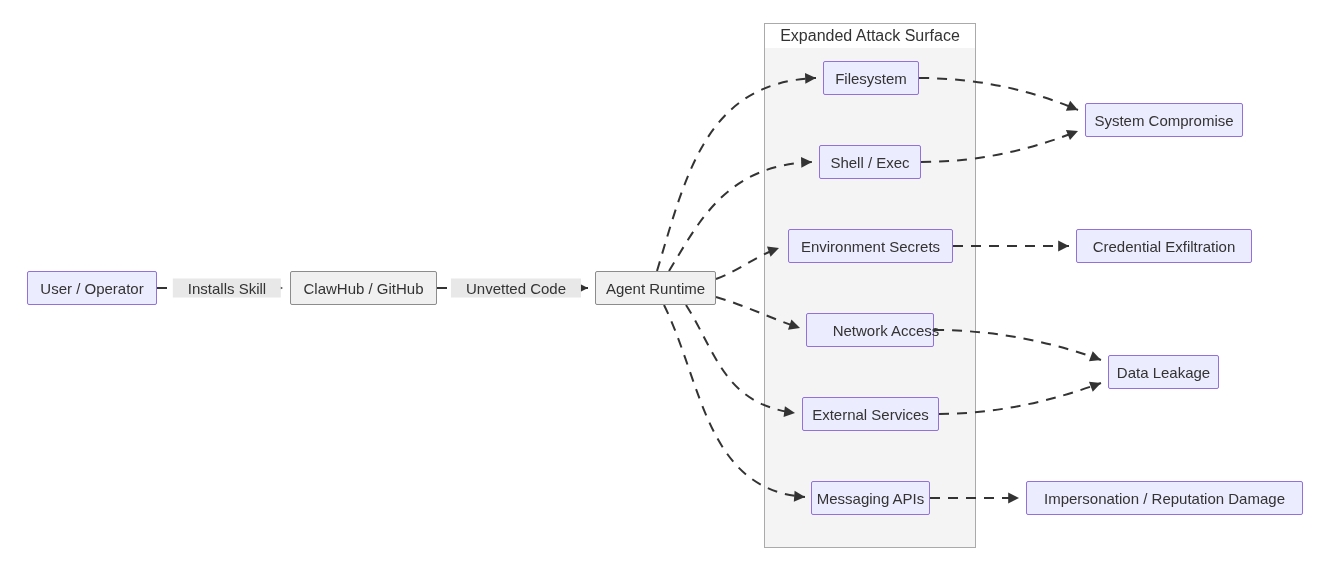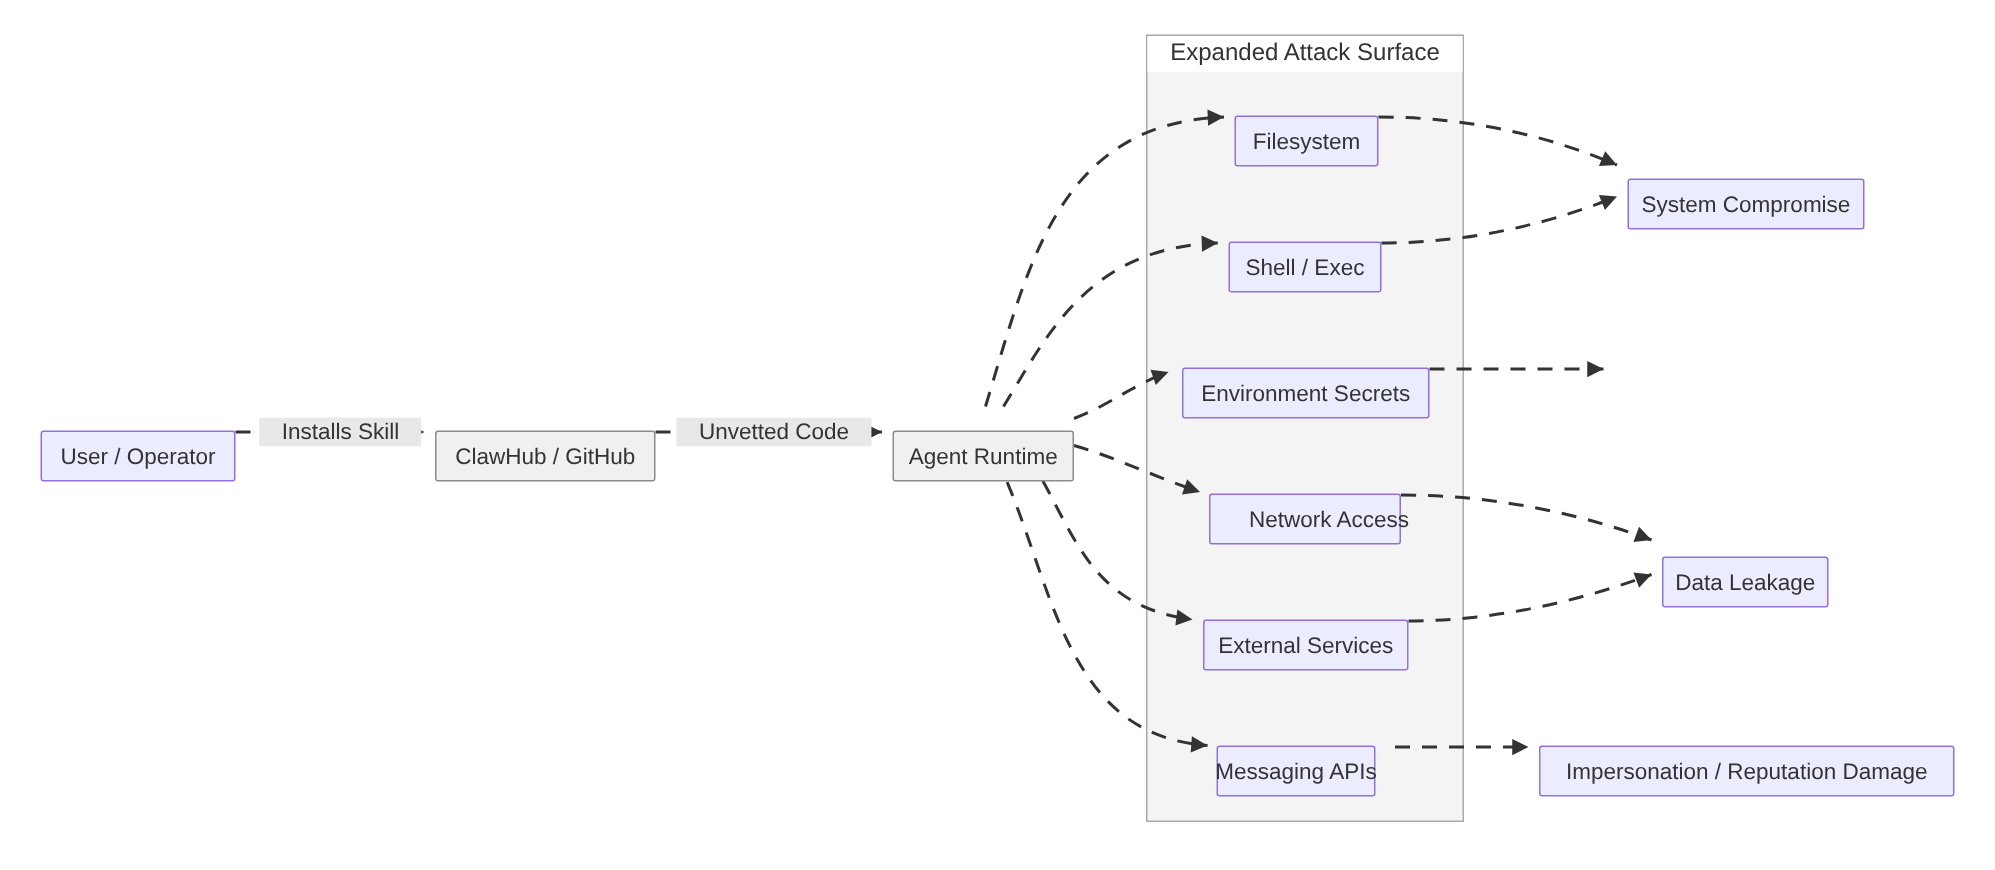--- a/index.html
+++ b/index.html
@@ -50,21 +50,20 @@
   .node{
     position:absolute;
     box-sizing:border-box;
     display:flex;align-items:center;justify-content:center;
     font-size:15px;
     white-space:nowrap;
     border-radius:2px;
     background:var(--node-fill);
     border:1.3px solid var(--node-border);
     color:var(--text-color);
-    margin-top:16px;
   }
   .node.alt{
     background:var(--alt-fill);
     border:1.3px solid var(--alt-border);
   }
   .edge-label{
     position:absolute;
     transform:translate(-50%,-50%);
     background:var(--label-bg);
     padding:1px 15px;
@@ -110,19 +109,20 @@
 
   <div class="node" style="left:27px;top:271px;width:130px;height:34px;">User / Operator</div>
   <div class="node alt" style="left:290px;top:271px;width:147px;height:34px;">ClawHub / GitHub</div>
   <div class="node alt" style="left:595px;top:271px;width:121px;height:34px;">Agent Runtime</div>
 
   <div class="node" style="left:823px;top:61px;width:96px;height:34px;">Filesystem</div>
   <div class="node" style="left:819px;top:145px;width:102px;height:34px;">Shell / Exec</div>
   <div class="node" style="left:788px;top:229px;width:165px;height:34px;text-align:center;">Environment Secrets</div>
   <div class="node" style="left:806px;top:313px;width:128px;height:34px;padding-left:32px;">Network Access</div>
   <div class="node" style="left:802px;top:397px;width:137px;height:34px;">External Services</div>
-  <div class="node" style="left:811px;top:481px;width:106px;height:34px;text-align:right;">Messaging APIs</div>
+  <div class="node" style="left:811px;top:481px;width:119px;height:34px;text-align:right;">Messaging APIs</div>
 
   <div class="node" style="left:1085px;top:103px;width:158px;height:34px;">System Compromise</div>
+  <div class="node" style="left:1076px;top:229px;width:176px;height:34px;">Credential Exfiltration</div>
   <div class="node" style="left:1108px;top:355px;width:111px;height:34px;">Data Leakage</div>
   <div class="node" style="left:1026px;top:481px;width:277px;height:34px;">Impersonation / Reputation Damage</div>
 
 </div>
 
 </body></html>

